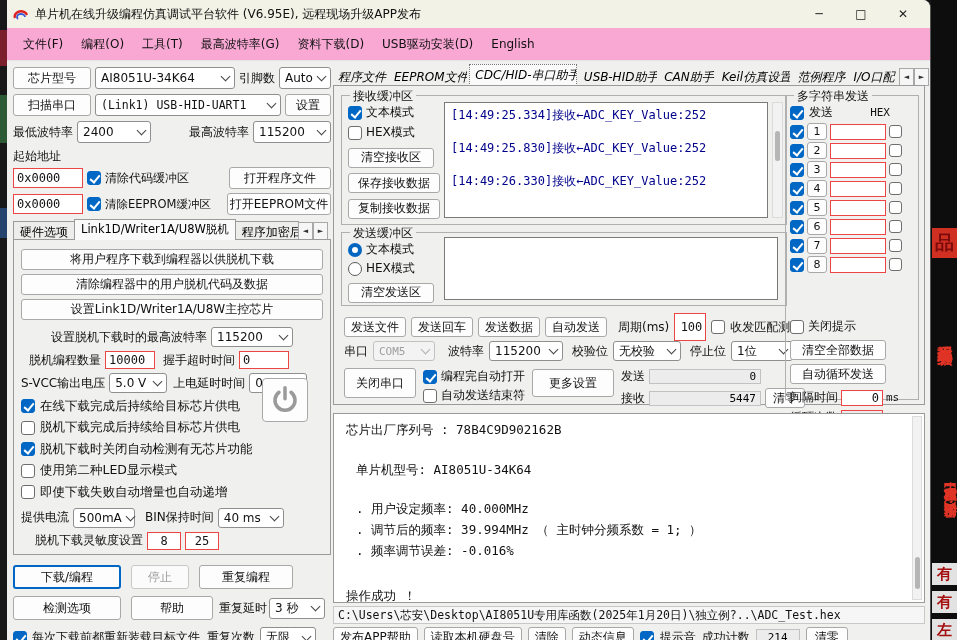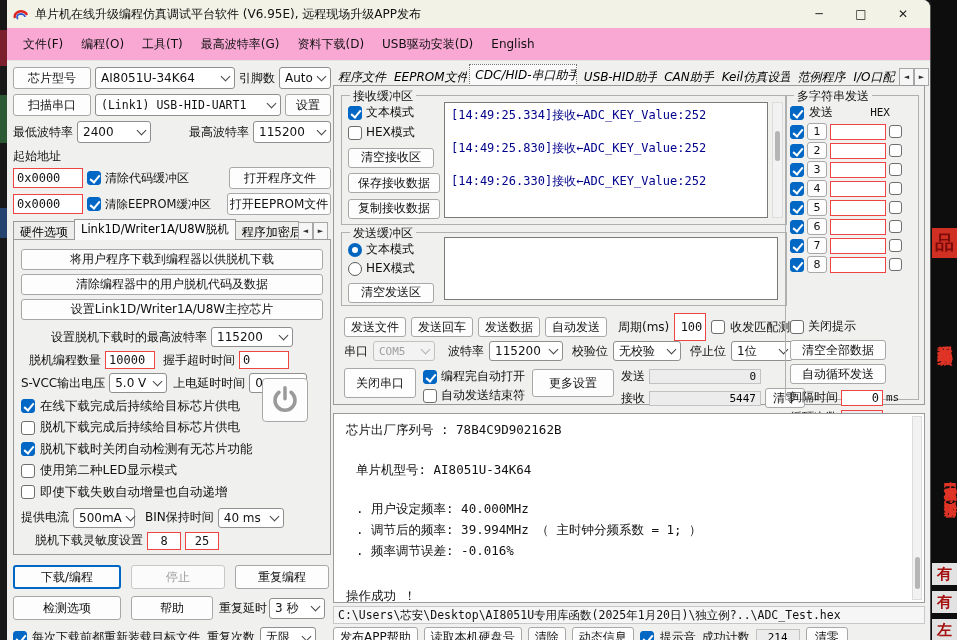--- a/index.html
+++ b/index.html
@@ -320,21 +320,21 @@
           <div class="lg-row">
             <span class="lbl" style="margin-left:14px">脱机下载灵敏度设置</span>
             <input class="inp" style="width: 34px; height: 18px; text-align: center;" value="8">
             <input class="inp" style="width: 34px; height: 18px; text-align: center;" value="25">
           </div>
         </div>
 
         <div class="dl-rows">
           <div class="dlr">
             <button class="btn focused" style="width:108px;height:24px">下载/编程</button>
-            <button class="btn disabled" style="width:94px;height:24px">停止</button>
+            <button class="btn disabled" style="width:58px;height:24px">停止</button>
             <button class="btn" style="width:94px;height:24px">重复编程</button>
           </div>
           <div class="dlr">
             <button class="btn" style="width:108px;height:24px">检测选项</button>
             <button class="btn" style="width:82px;height:24px">帮助</button>
             <span class="lbl" style="margin-left:-4px">重复延时</span>
             <div class="combo" style="width:56px;height:21px;margin-left:-8px">
               <span>3 秒</span>
                 <span class="chev"></span>
             </div>

